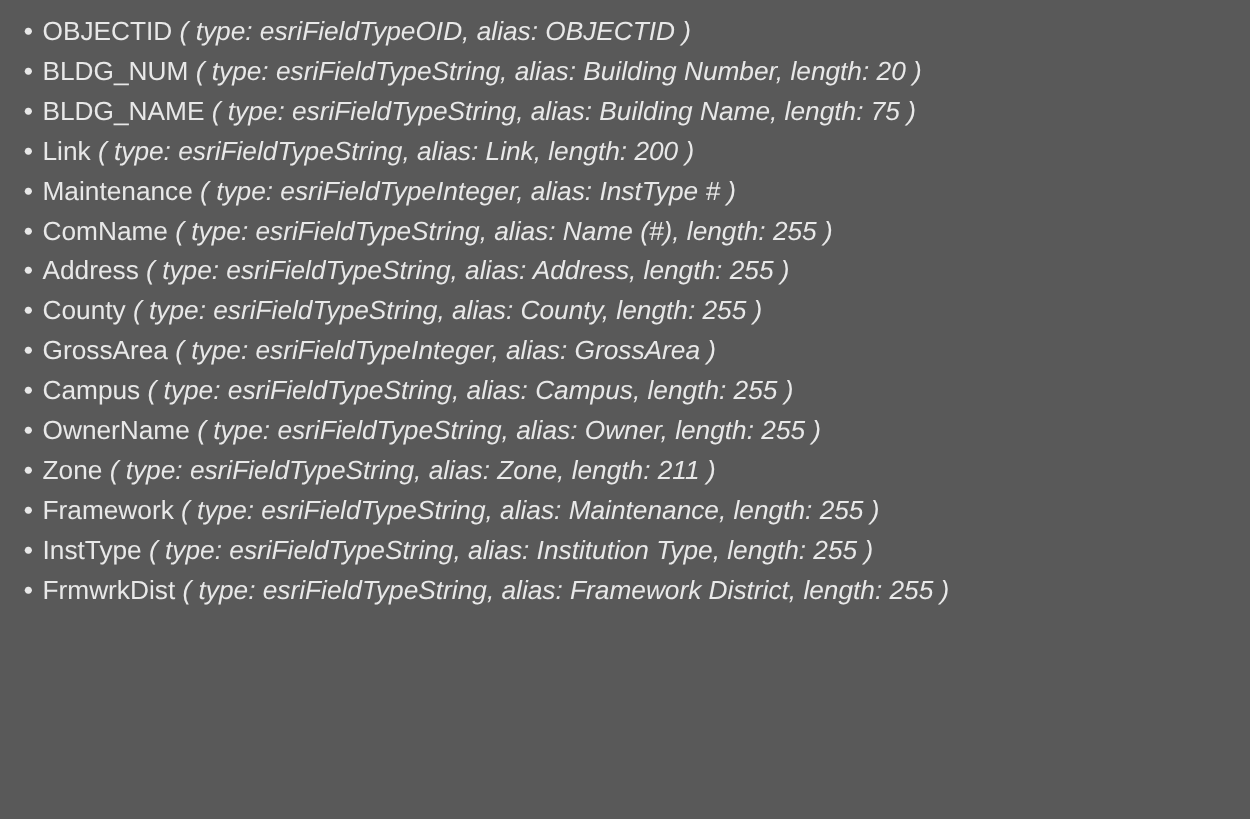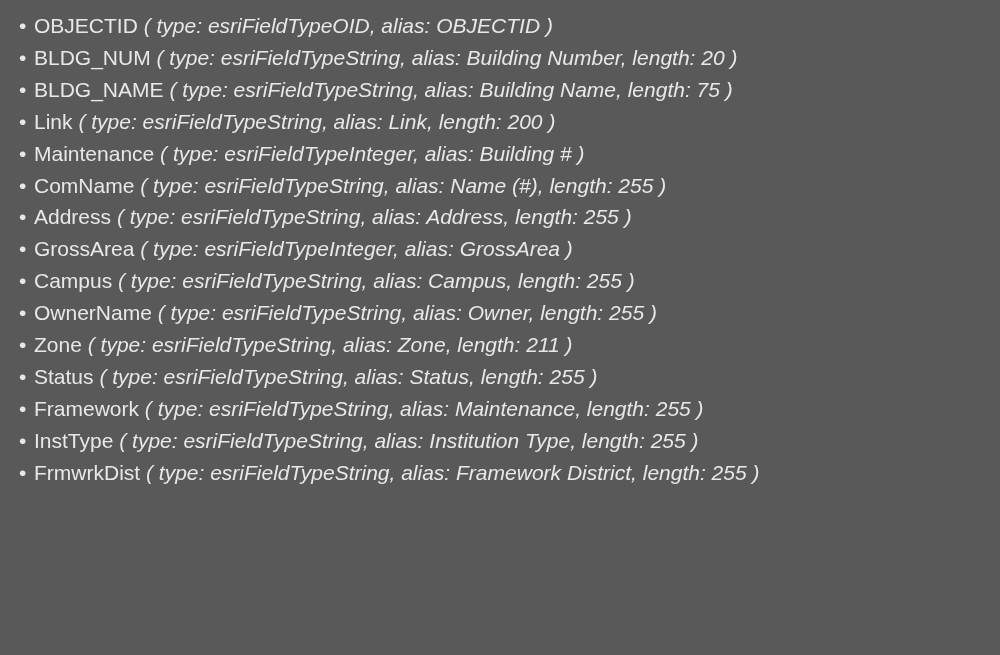--- a/index.html
+++ b/index.html
@@ -39,24 +39,24 @@
     }
   </style>
 </head>
 <body>
 
 <ul id="field-list">
     <li><span class="field-name">OBJECTID</span> <span class="field-details">( type: esriFieldTypeOID, alias: OBJECTID )</span></li>
     <li><span class="field-name">BLDG_NUM</span> <span class="field-details">( type: esriFieldTypeString, alias: Building Number, length: 20 )</span></li>
     <li><span class="field-name">BLDG_NAME</span> <span class="field-details">( type: esriFieldTypeString, alias: Building Name, length: 75 )</span></li>
     <li><span class="field-name">Link</span> <span class="field-details">( type: esriFieldTypeString, alias: Link, length: 200 )</span></li>
-    <li><span class="field-name">Maintenance</span> <span class="field-details">( type: esriFieldTypeInteger, alias: Building # )</span></li>
+    <li><span class="field-name">Maintenance</span> <span class="field-details">( type: esriFieldTypeInteger, alias: InstType # )</span></li>
     <li><span class="field-name">ComName</span> <span class="field-details">( type: esriFieldTypeString, alias: Name (#), length: 255 )</span></li>
     <li><span class="field-name">Address</span> <span class="field-details">( type: esriFieldTypeString, alias: Address, length: 255 )</span></li>
+    <li><span class="field-name">County</span> <span class="field-details">( type: esriFieldTypeString, alias: County, length: 255 )</span></li>
     <li><span class="field-name">GrossArea</span> <span class="field-details">( type: esriFieldTypeInteger, alias: GrossArea )</span></li>
     <li><span class="field-name">Campus</span> <span class="field-details">( type: esriFieldTypeString, alias: Campus, length: 255 )</span></li>
     <li><span class="field-name">OwnerName</span> <span class="field-details">( type: esriFieldTypeString, alias: Owner, length: 255 )</span></li>
     <li><span class="field-name">Zone</span> <span class="field-details">( type: esriFieldTypeString, alias: Zone, length: 211 )</span></li>
-    <li><span class="field-name">Status</span> <span class="field-details">( type: esriFieldTypeString, alias: Status, length: 255 )</span></li>
     <li><span class="field-name">Framework</span> <span class="field-details">( type: esriFieldTypeString, alias: Maintenance, length: 255 )</span></li>
     <li><span class="field-name">InstType</span> <span class="field-details">( type: esriFieldTypeString, alias: Institution Type, length: 255 )</span></li>
     <li><span class="field-name">FrmwrkDist</span> <span class="field-details">( type: esriFieldTypeString, alias: Framework District, length: 255 )</span></li>
   </ul>
 
 </body></html>

